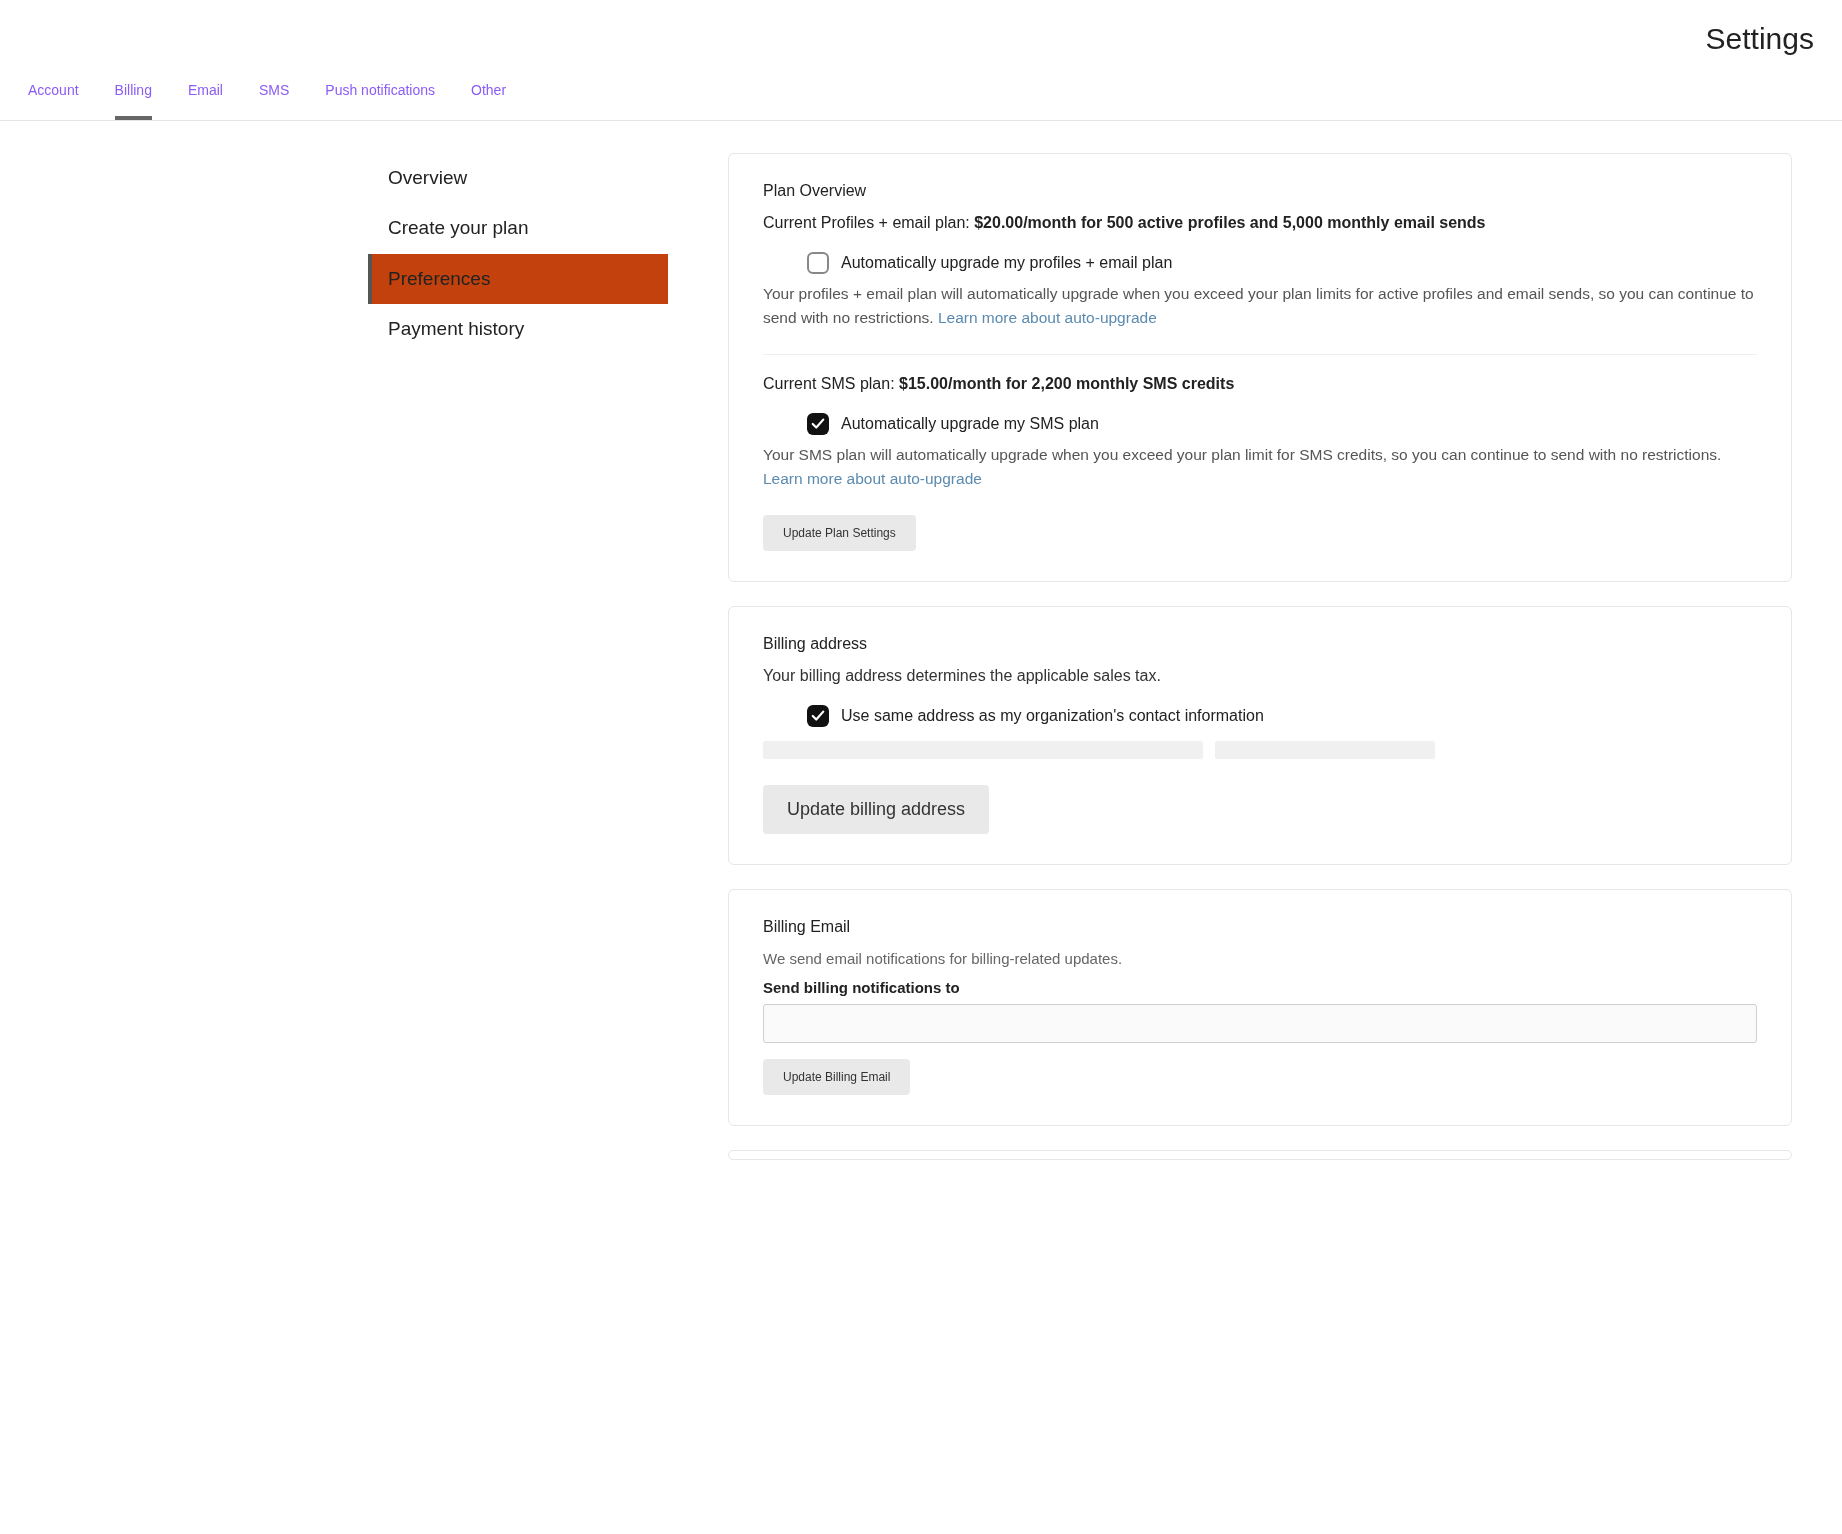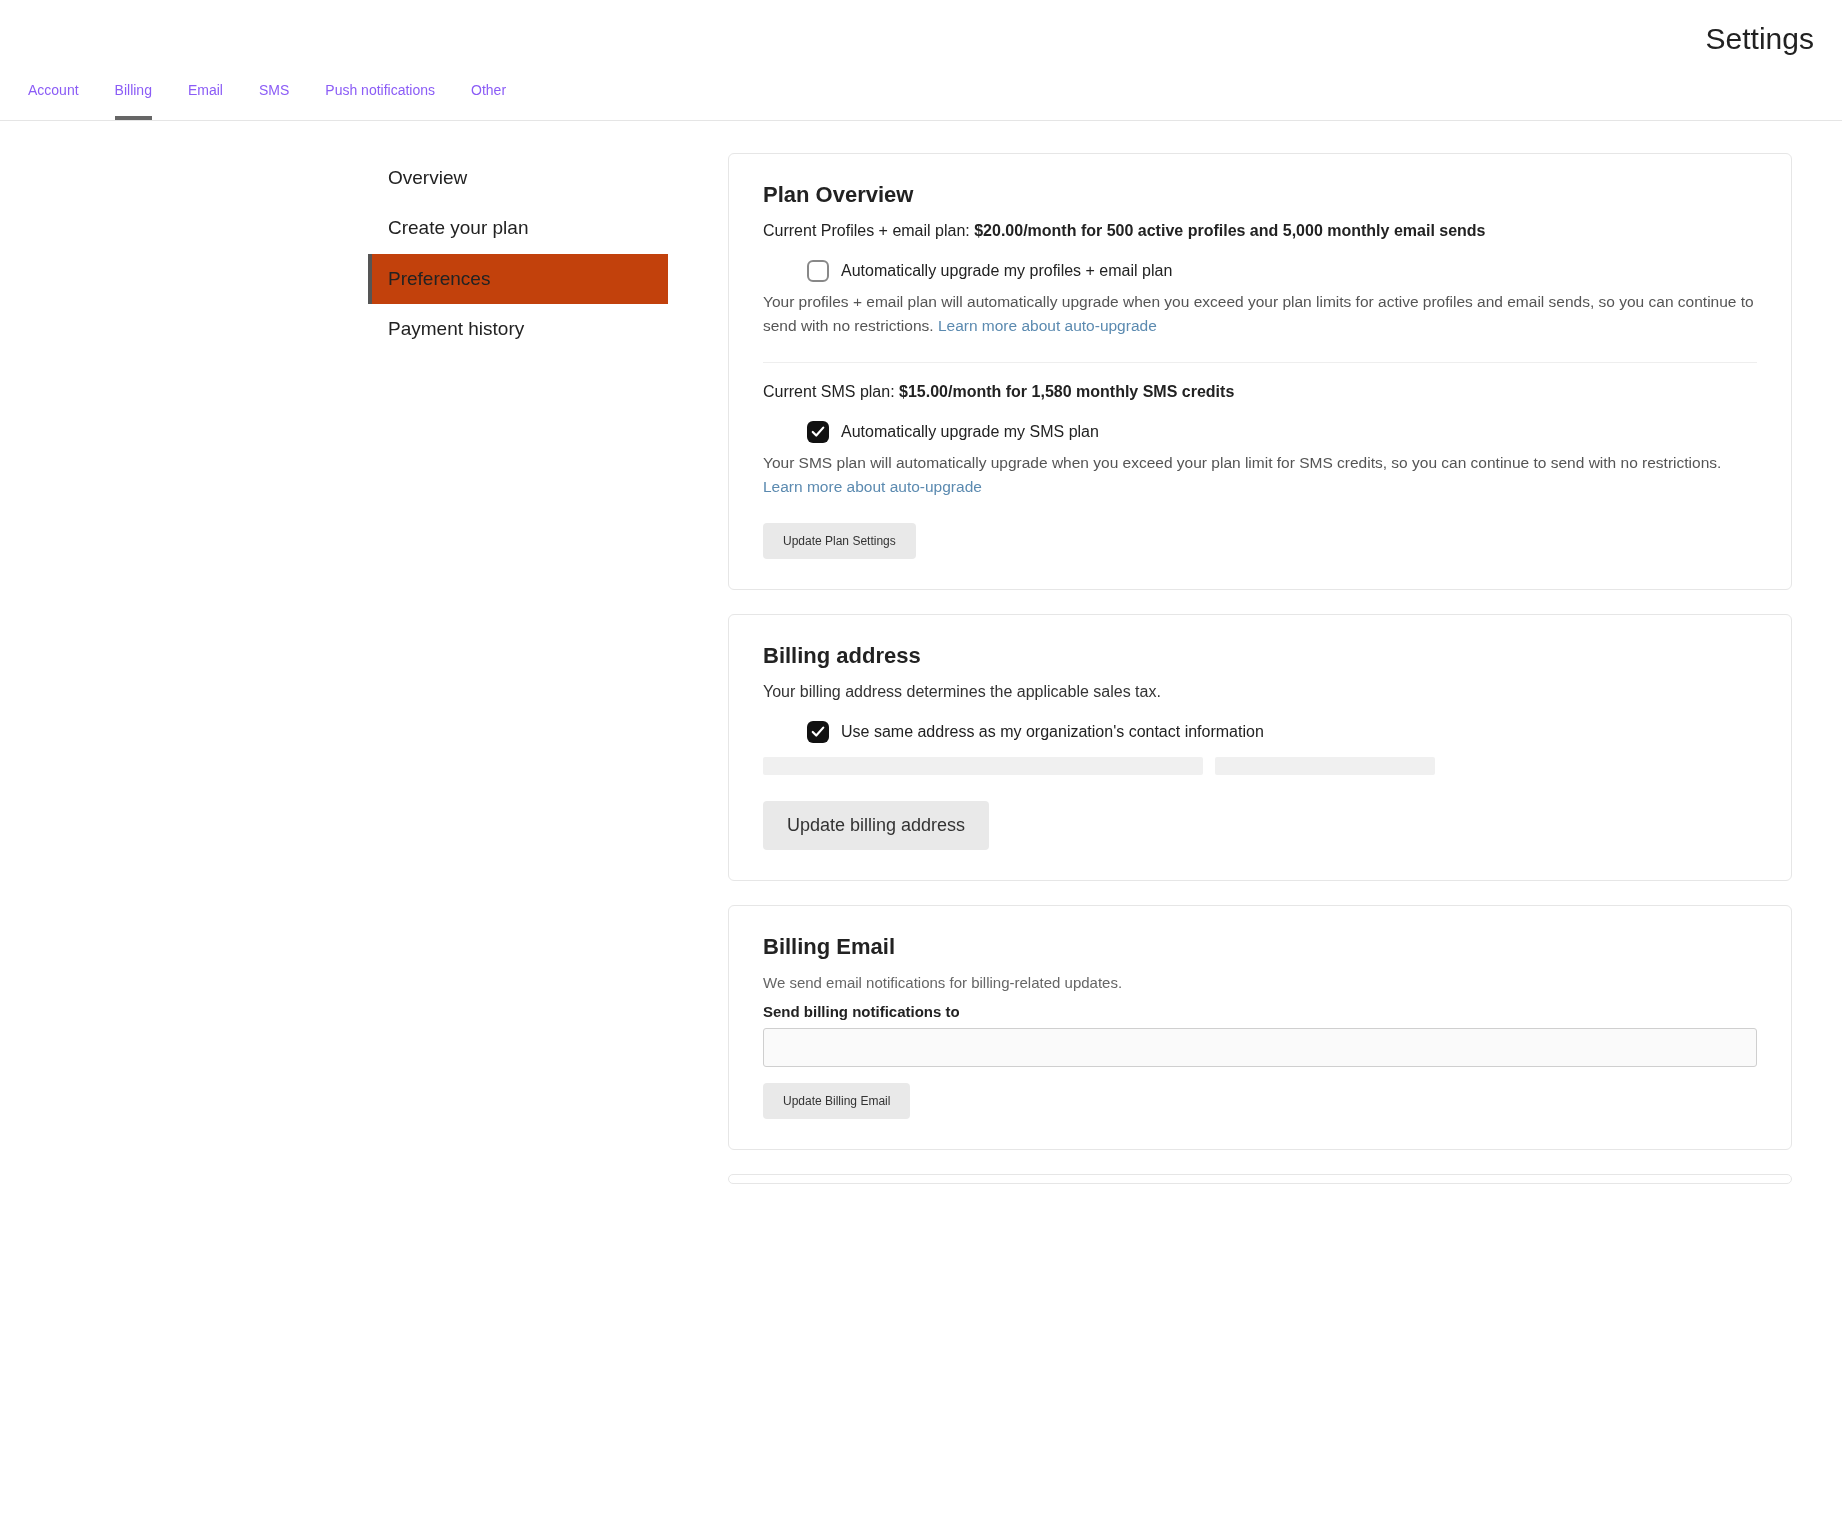--- a/index.html
+++ b/index.html
@@ -52,21 +52,21 @@
   border-left-color: #555;
 }
 .main { flex: 1; max-width: 1080px; }
 .card {
   border: 1px solid #e6e6e6;
   border-radius: 6px;
   padding: 28px 34px 30px 34px;
   margin-bottom: 24px;
   background: #fff;
 }
-.card-title { font-size: 22px; font-weight: 700; margin-bottom: 14px; color: #222; }
+.card-title { font-size: 16px; font-weight: 400; margin-bottom: 14px; color: #222; }
 .plan-line { font-size: 16px; margin-bottom: 20px; }
 .plan-line .label { font-weight: 400; }
 .plan-line .value { font-weight: 600; }
 .check-row { display: flex; align-items: center; gap: 12px; margin-bottom: 8px; margin-left: 44px; }
 .checkbox {
   width: 22px; height: 22px; border-radius: 6px; flex-shrink: 0;
   display: inline-flex; align-items: center; justify-content: center;
   cursor: pointer;
 }
 .checkbox.unchecked { border: 2px solid #888; background: #fff; }
@@ -133,21 +133,21 @@
         <span class="checkbox unchecked"></span>
         <span class="check-label">Automatically upgrade my profiles + email plan</span>
       </div>
       <p class="desc">
         <span>Your profiles + email plan will automatically upgrade when you exceed your plan limits for active profiles and email sends, so you can continue to send with no restrictions. </span><a>Learn more about auto-upgrade</a>
       </p>
 
       <hr class="divider">
 
       <div class="plan-line">
-        <span class="label">Current SMS plan: </span><span class="value">$15.00/month for 1,580 monthly SMS credits</span>
+        <span class="label">Current SMS plan: </span><span class="value">$15.00/month for 2,200 monthly SMS credits</span>
       </div>
 
       <div class="check-row">
         <span class="checkbox checked">
           <svg viewBox="0 0 16 16">
               <path d="M2 8 L6 12 L14 3" stroke="#fff" stroke-width="2.5" fill="none" stroke-linecap="round" stroke-linejoin="round"></path>
             </svg>
         </span>
         <span class="check-label">Automatically upgrade my SMS plan</span>
       </div>

